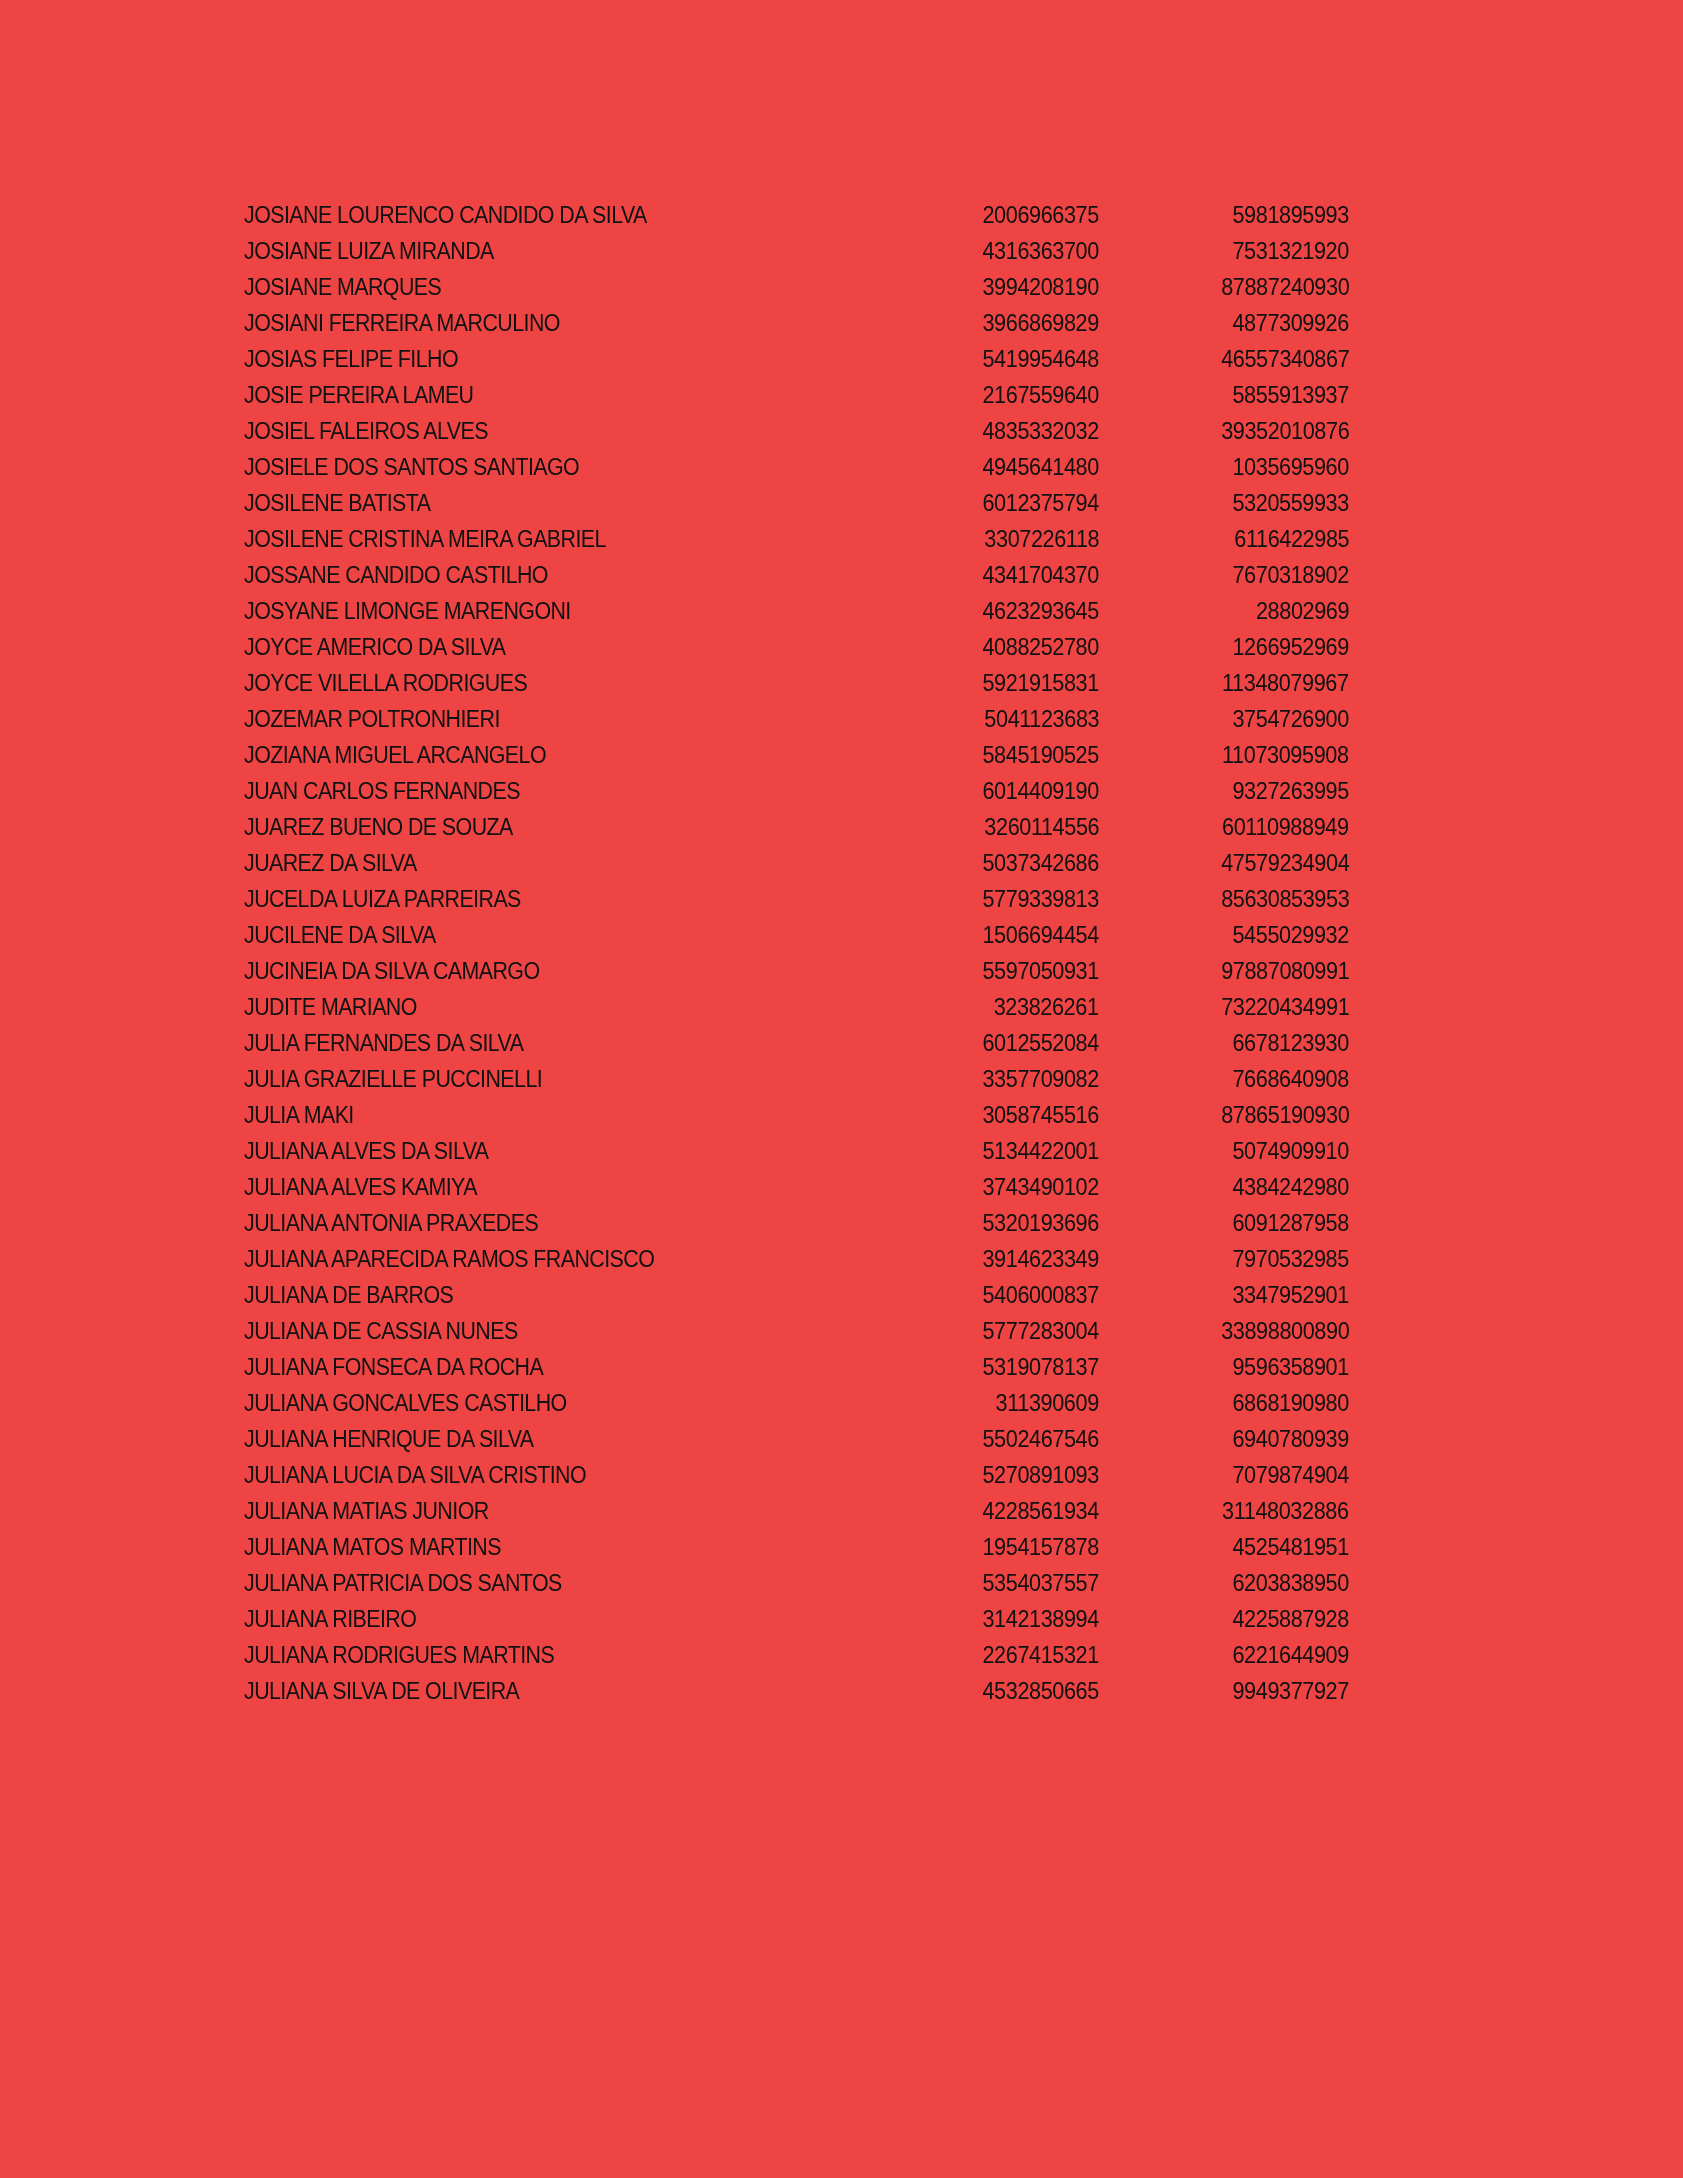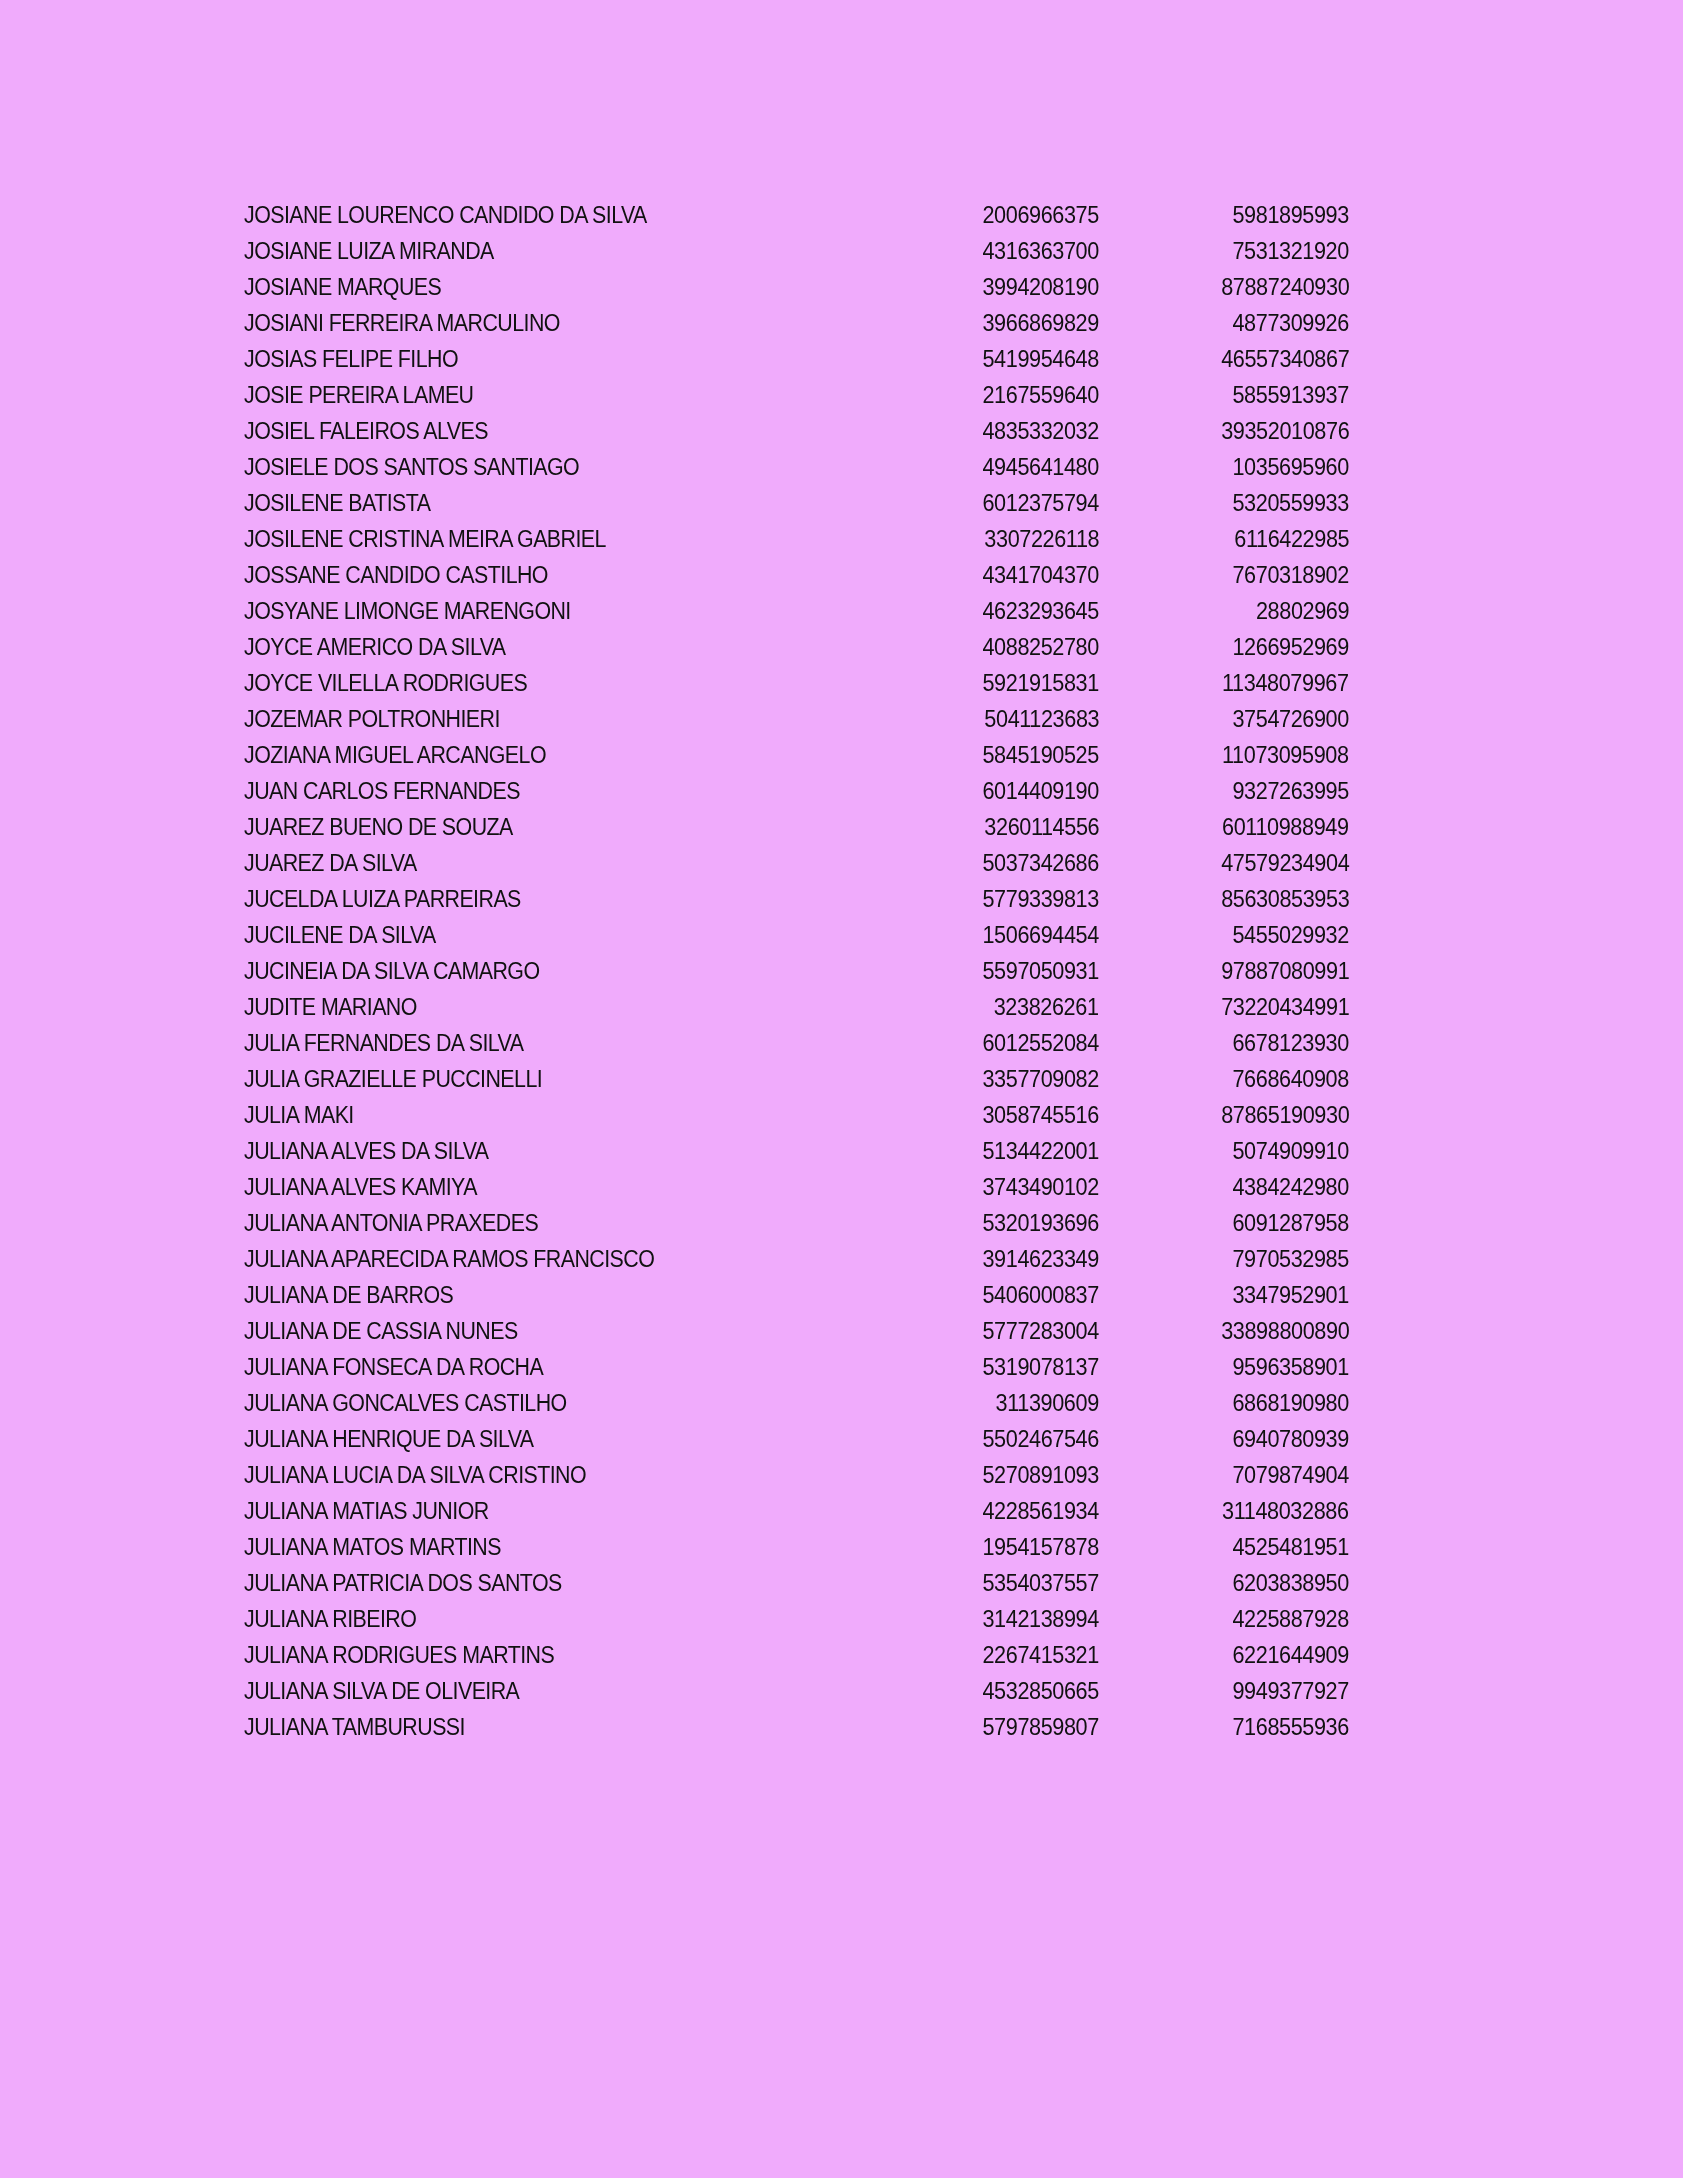--- a/index.html
+++ b/index.html
@@ -1,17 +1,17 @@
 <!DOCTYPE html>
 <html><head>
 <meta charset="utf-8">
 <style>
   html, body { margin: 0; padding: 0; background: #ffffff; }
   body { width: 1683px; height: 2178px; position: relative; overflow: hidden; }
-  .page { position: absolute; left: 0; top: 0; width: 1683px; height: 2178px; background: #f0abfc; }
+  .page { position: absolute; left: 0; top: 0; width: 1683px; height: 2178px; background: #ef4444; }
   .table { position: absolute; left: 244px; top: 197px; width: 1105px; }
   .row { position: relative; height: 36px; font-family: "Liberation Sans", sans-serif; font-size: 23px; color: #111111; line-height: 36px; white-space: nowrap; }
   .name { position: absolute; left: 0; top: 0; letter-spacing: -0.6px; transform: scaleX(0.93); transform-origin: left center; }
   .c2 { position: absolute; right: 250px; top: 0; text-align: right; letter-spacing: -0.4px; transform: scaleX(0.94); transform-origin: right center; }
   .c3 { position: absolute; right: 0; top: 0; text-align: right; letter-spacing: -0.4px; transform: scaleX(0.94); transform-origin: right center; }
 </style>
 </head>
 <body>
 
 <div class="page">
@@ -219,20 +219,15 @@
       <div class="row">
     <span class="name">JULIANA RODRIGUES MARTINS</span>
     <span class="c2">2267415321</span>
     <span class="c3">6221644909</span>
   </div>
       <div class="row">
     <span class="name">JULIANA SILVA DE OLIVEIRA</span>
     <span class="c2">4532850665</span>
     <span class="c3">9949377927</span>
   </div>
-      <div class="row">
-    <span class="name">JULIANA TAMBURUSSI</span>
-    <span class="c2">5797859807</span>
-    <span class="c3">7168555936</span>
-  </div>
     </div>
 </div>
 
 
 </body></html>

